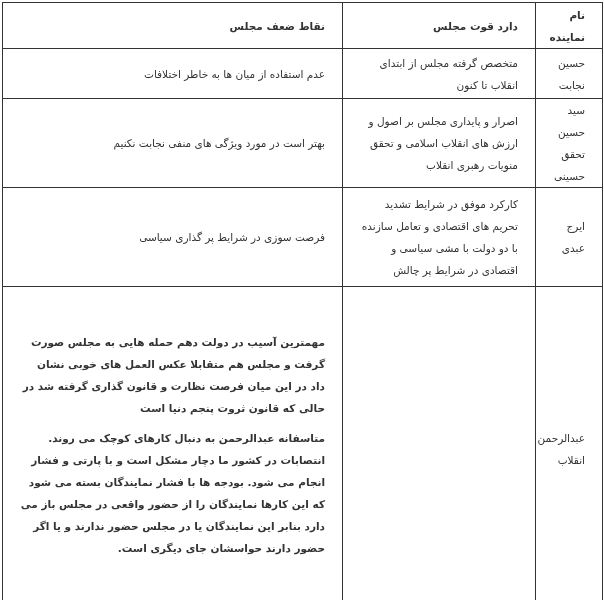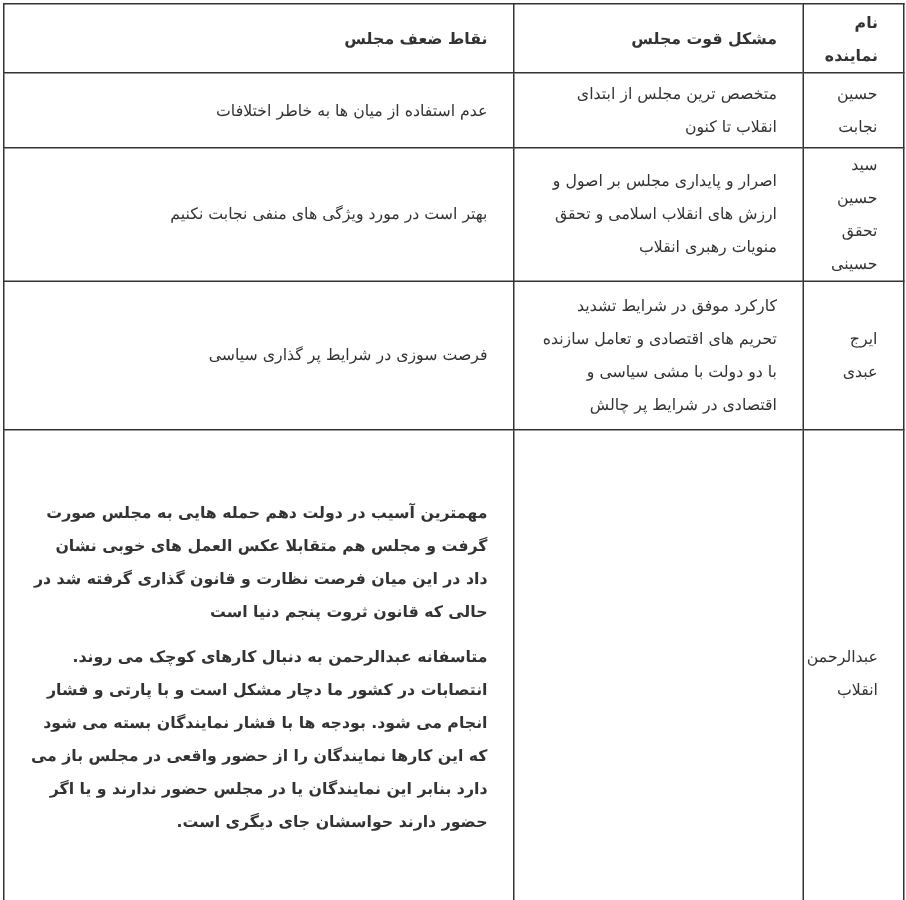--- a/index.html
+++ b/index.html
@@ -52,26 +52,26 @@
 
 <table class="grid">
   <colgroup>
     <col class="c-name">
     <col class="c-str">
     <col class="c-weak">
   </colgroup>
   <tbody>
       <tr class="r-head">
     <td class="head-main">نام نماینده</td>
-    <td class="head-str str-head">مشکل قوت مجلس</td>
+    <td class="head-str str-head">دارد قوت مجلس</td>
     <td class="head-main weak-head">نقاط ضعف مجلس</td>
   </tr>
   <tr class="r1">
     <td>حسین نجابت</td>
-    <td>متخصص ترین مجلس از ابتدای انقلاب تا کنون</td>
+    <td>متخصص گرفته مجلس از ابتدای انقلاب تا کنون</td>
     <td>عدم استفاده از میان ها به خاطر اختلافات</td>
   </tr>
   <tr class="r2">
     <td>سید حسین تحقق حسینی</td>
     <td>اصرار و پایداری مجلس بر اصول و ارزش های انقلاب اسلامی و تحقق منویات رهبری انقلاب</td>
     <td>بهتر است در مورد ویژگی های منفی نجابت نکنیم</td>
   </tr>
   <tr class="r3">
     <td>ایرج عبدی</td>
     <td>کارکرد موفق در شرایط تشدید تحریم های اقتصادی و تعامل سازنده با دو دولت با مشی سیاسی و اقتصادی در شرایط پر چالش</td>

